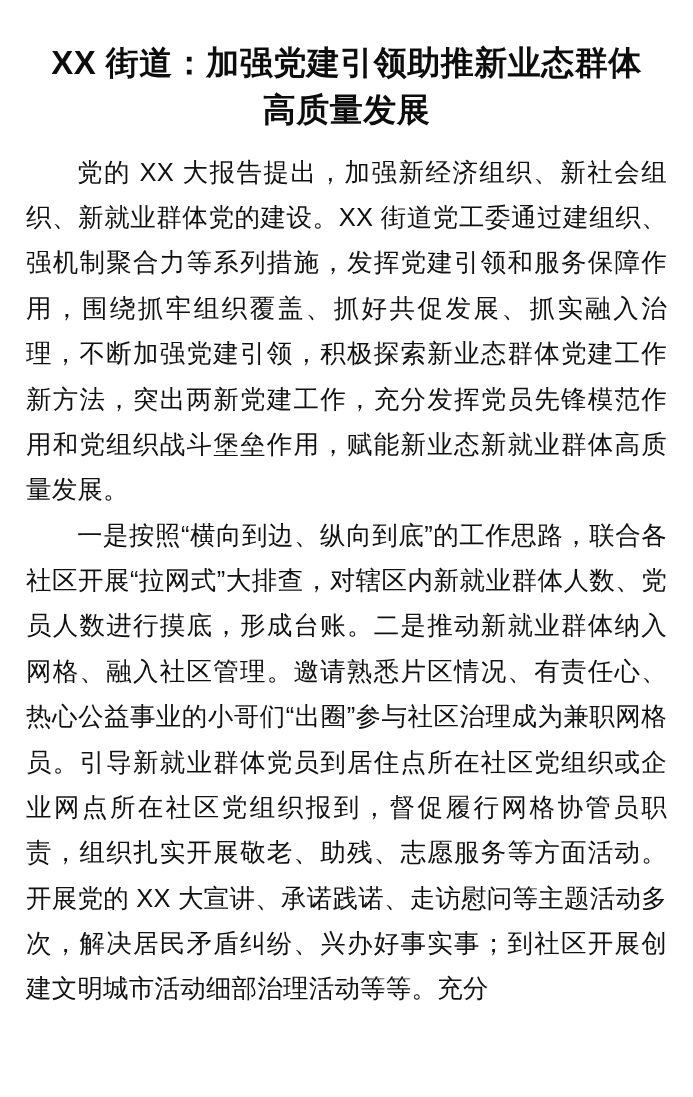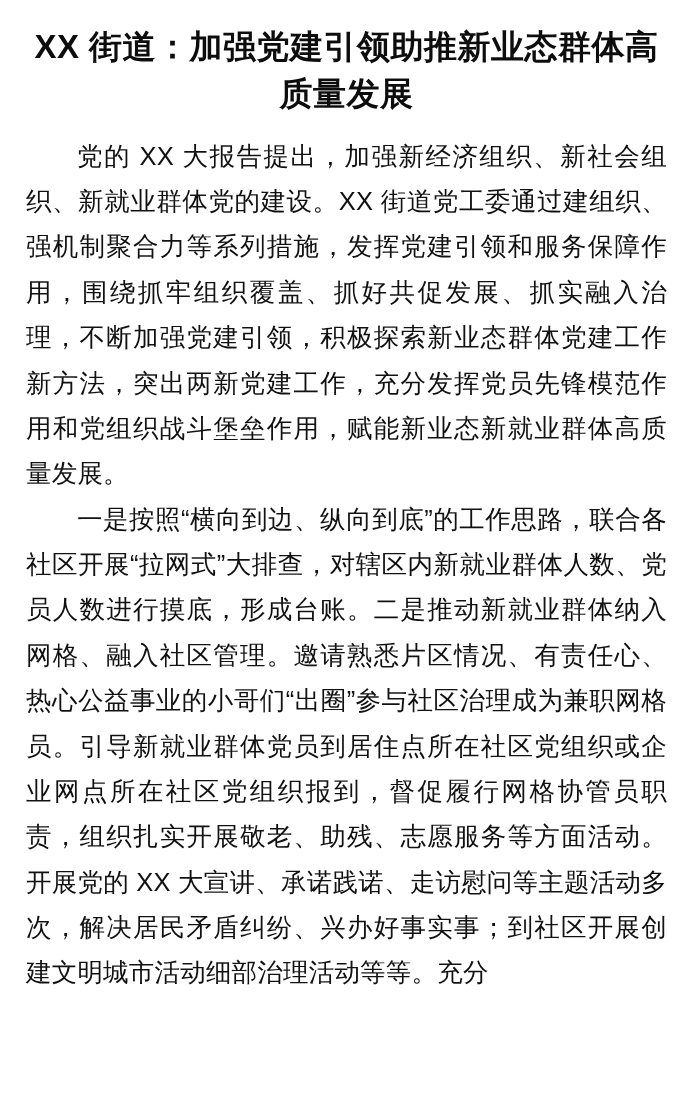--- a/index.html
+++ b/index.html
@@ -15,21 +15,21 @@
     color: #111111;
   }
   .page {
     box-sizing: border-box;
     width: 693px;
     height: 1097px;
     padding: 24px 26px 0 26px;
     background: #ffffff;
   }
   .doc-title {
-    margin: 0;
+    margin: 16px;
     padding: 0 6px;
     font-size: 33px;
     line-height: 1.42;
     font-weight: bold;
     text-align: center;
     letter-spacing: 0.5px;
     color: #0d0d0d;
   }
   .body-block {
     margin-top: 16px;

